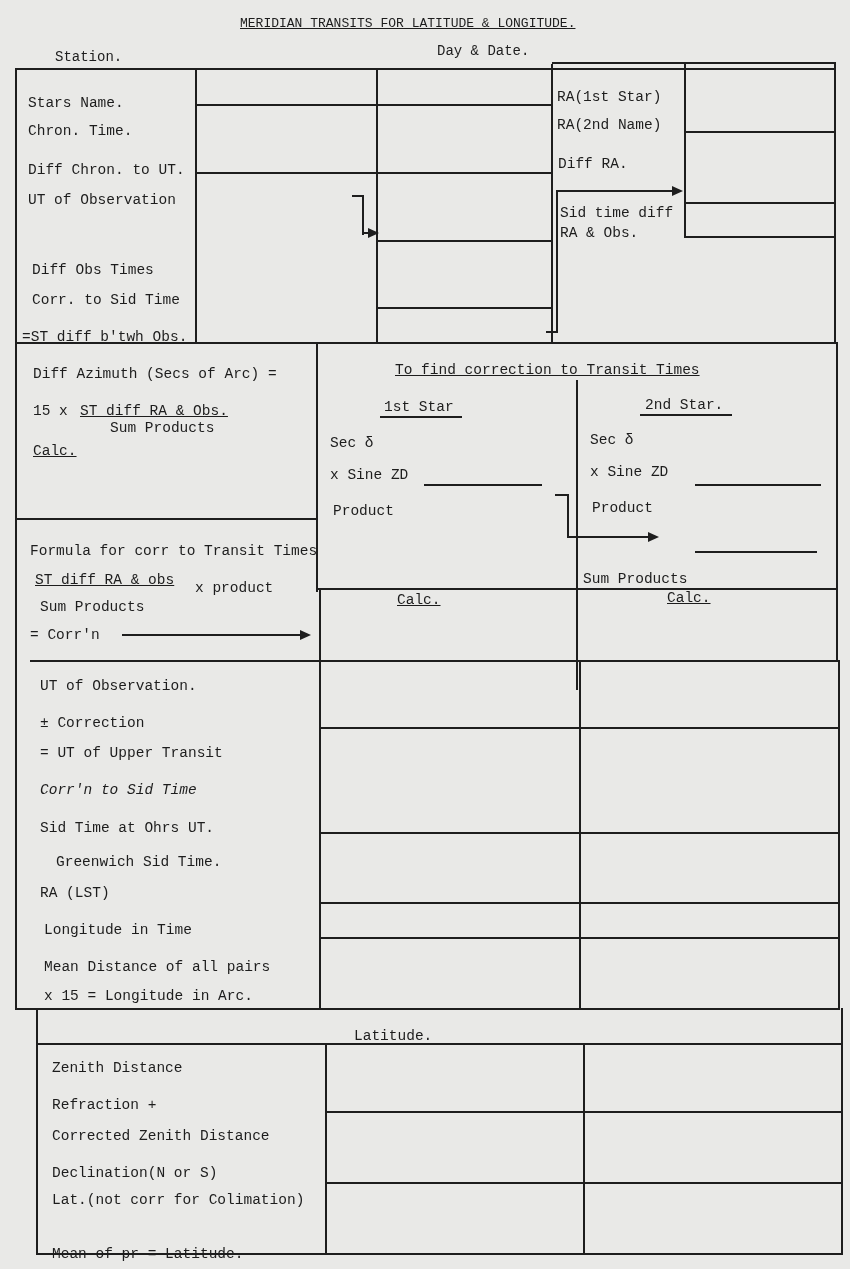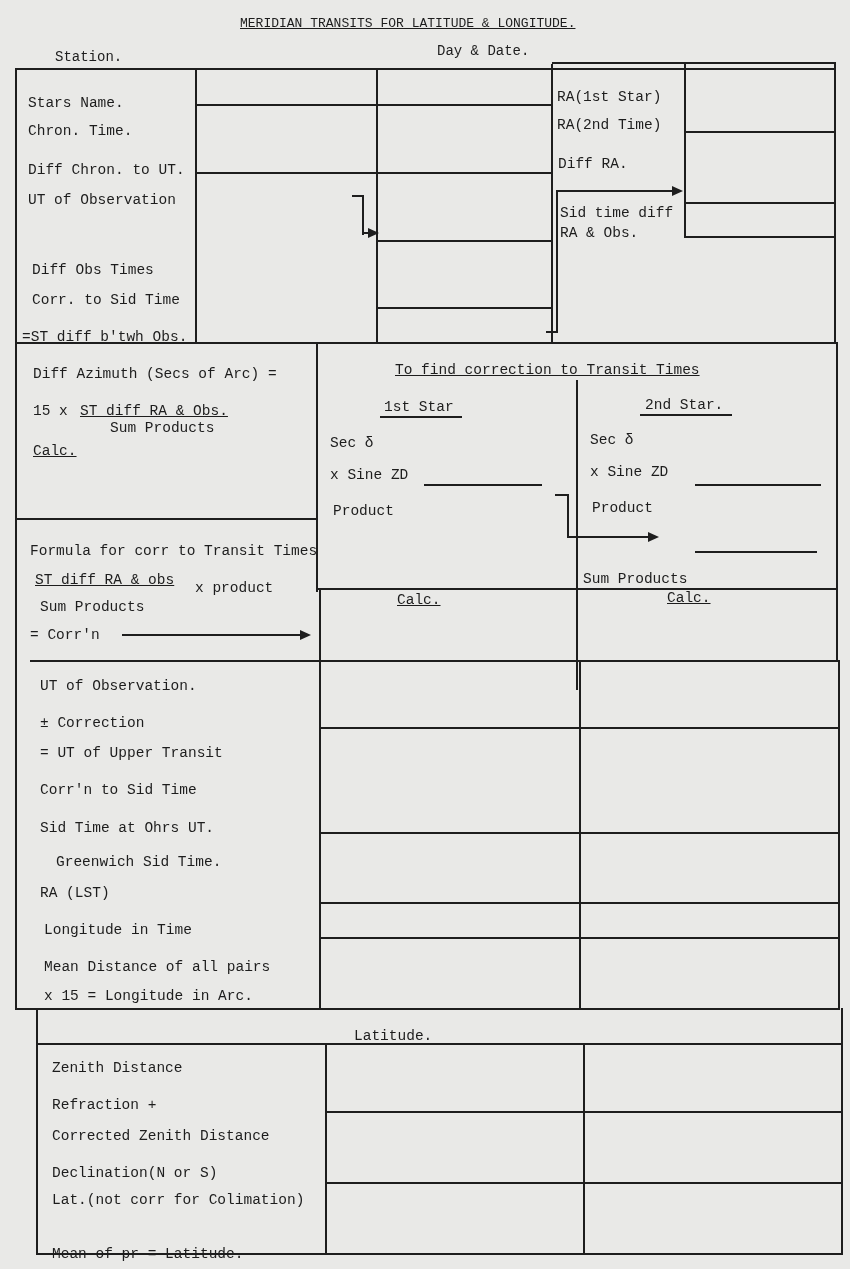--- a/index.html
+++ b/index.html
@@ -49,21 +49,21 @@
 <div class="arrow-head" style="left:672px;top:186px;"></div>
 
 <div class="t" style="left:28px;top:96px;">Stars Name.</div>
 <div class="t" style="left:28px;top:124px;">Chron. Time.</div>
 <div class="t" style="left:28px;top:163px;">Diff Chron. to UT.</div>
 <div class="t" style="left:28px;top:193px;">UT of Observation</div>
 <div class="t" style="left:32px;top:263px;">Diff Obs Times</div>
 <div class="t" style="left:32px;top:293px;">Corr. to Sid Time</div>
 <div class="t" style="left:22px;top:330px;">=ST diff b'twh Obs.</div>
 <div class="t" style="left:557px;top:90px;">RA(1st Star)</div>
-<div class="t" style="left:557px;top:118px;">RA(2nd Time)</div>
+<div class="t" style="left:557px;top:118px;">RA(2nd Name)</div>
 <div class="t" style="left:558px;top:157px;">Diff RA.</div>
 <div class="t" style="left:560px;top:206px;">Sid time diff</div>
 <div class="t" style="left:560px;top:226px;">RA &amp; Obs.</div>
 
 <div class="hl" style="left:15px;top:342px;width:822px;"></div>
 <div class="vl" style="left:836px;top:342px;height:318px;"></div>
 <div class="vl" style="left:316px;top:342px;height:250px;"></div>
 <div class="vl" style="left:319px;top:588px;height:422px;"></div>
 <div class="hl" style="left:15px;top:518px;width:302px;"></div>
 <div class="vl" style="left:576px;top:380px;height:310px;"></div>
@@ -110,21 +110,21 @@
 <div class="vl" style="left:579px;top:660px;height:350px;"></div>
 <div class="hl" style="left:319px;top:727px;width:521px;"></div>
 <div class="hl" style="left:319px;top:832px;width:521px;"></div>
 <div class="hl" style="left:319px;top:902px;width:521px;"></div>
 <div class="hl" style="left:319px;top:937px;width:521px;"></div>
 <div class="hl" style="left:15px;top:1008px;width:825px;"></div>
 
 <div class="t" style="left:40px;top:679px;">UT of Observation.</div>
 <div class="t" style="left:40px;top:716px;">± Correction</div>
 <div class="t" style="left:40px;top:746px;">= UT of Upper Transit</div>
-<div class="t" style="left:40px;top:783px;">Corr'n to Sid Time</div>
+<div class="t" style="left:40px;top:783px;font-style:italic;">Corr'n to Sid Time</div>
 <div class="t" style="left:40px;top:821px;">Sid Time at Ohrs UT.</div>
 <div class="t" style="left:56px;top:855px;font-family:Liberation Mono, monospace;">Greenwich Sid Time.</div>
 <div class="t" style="left:40px;top:886px;">RA (LST)</div>
 <div class="t" style="left:44px;top:923px;">Longitude in Time</div>
 <div class="t" style="left:44px;top:960px;">Mean Distance of all pairs</div>
 <div class="t" style="left:44px;top:989px;">x 15 = Longitude in Arc.</div>
 
 <div class="vl" style="left:36px;top:1010px;height:244px;"></div>
 <div class="vl" style="left:841px;top:1008px;height:246px;"></div>
 <div class="hl" style="left:36px;top:1043px;width:807px;"></div>

